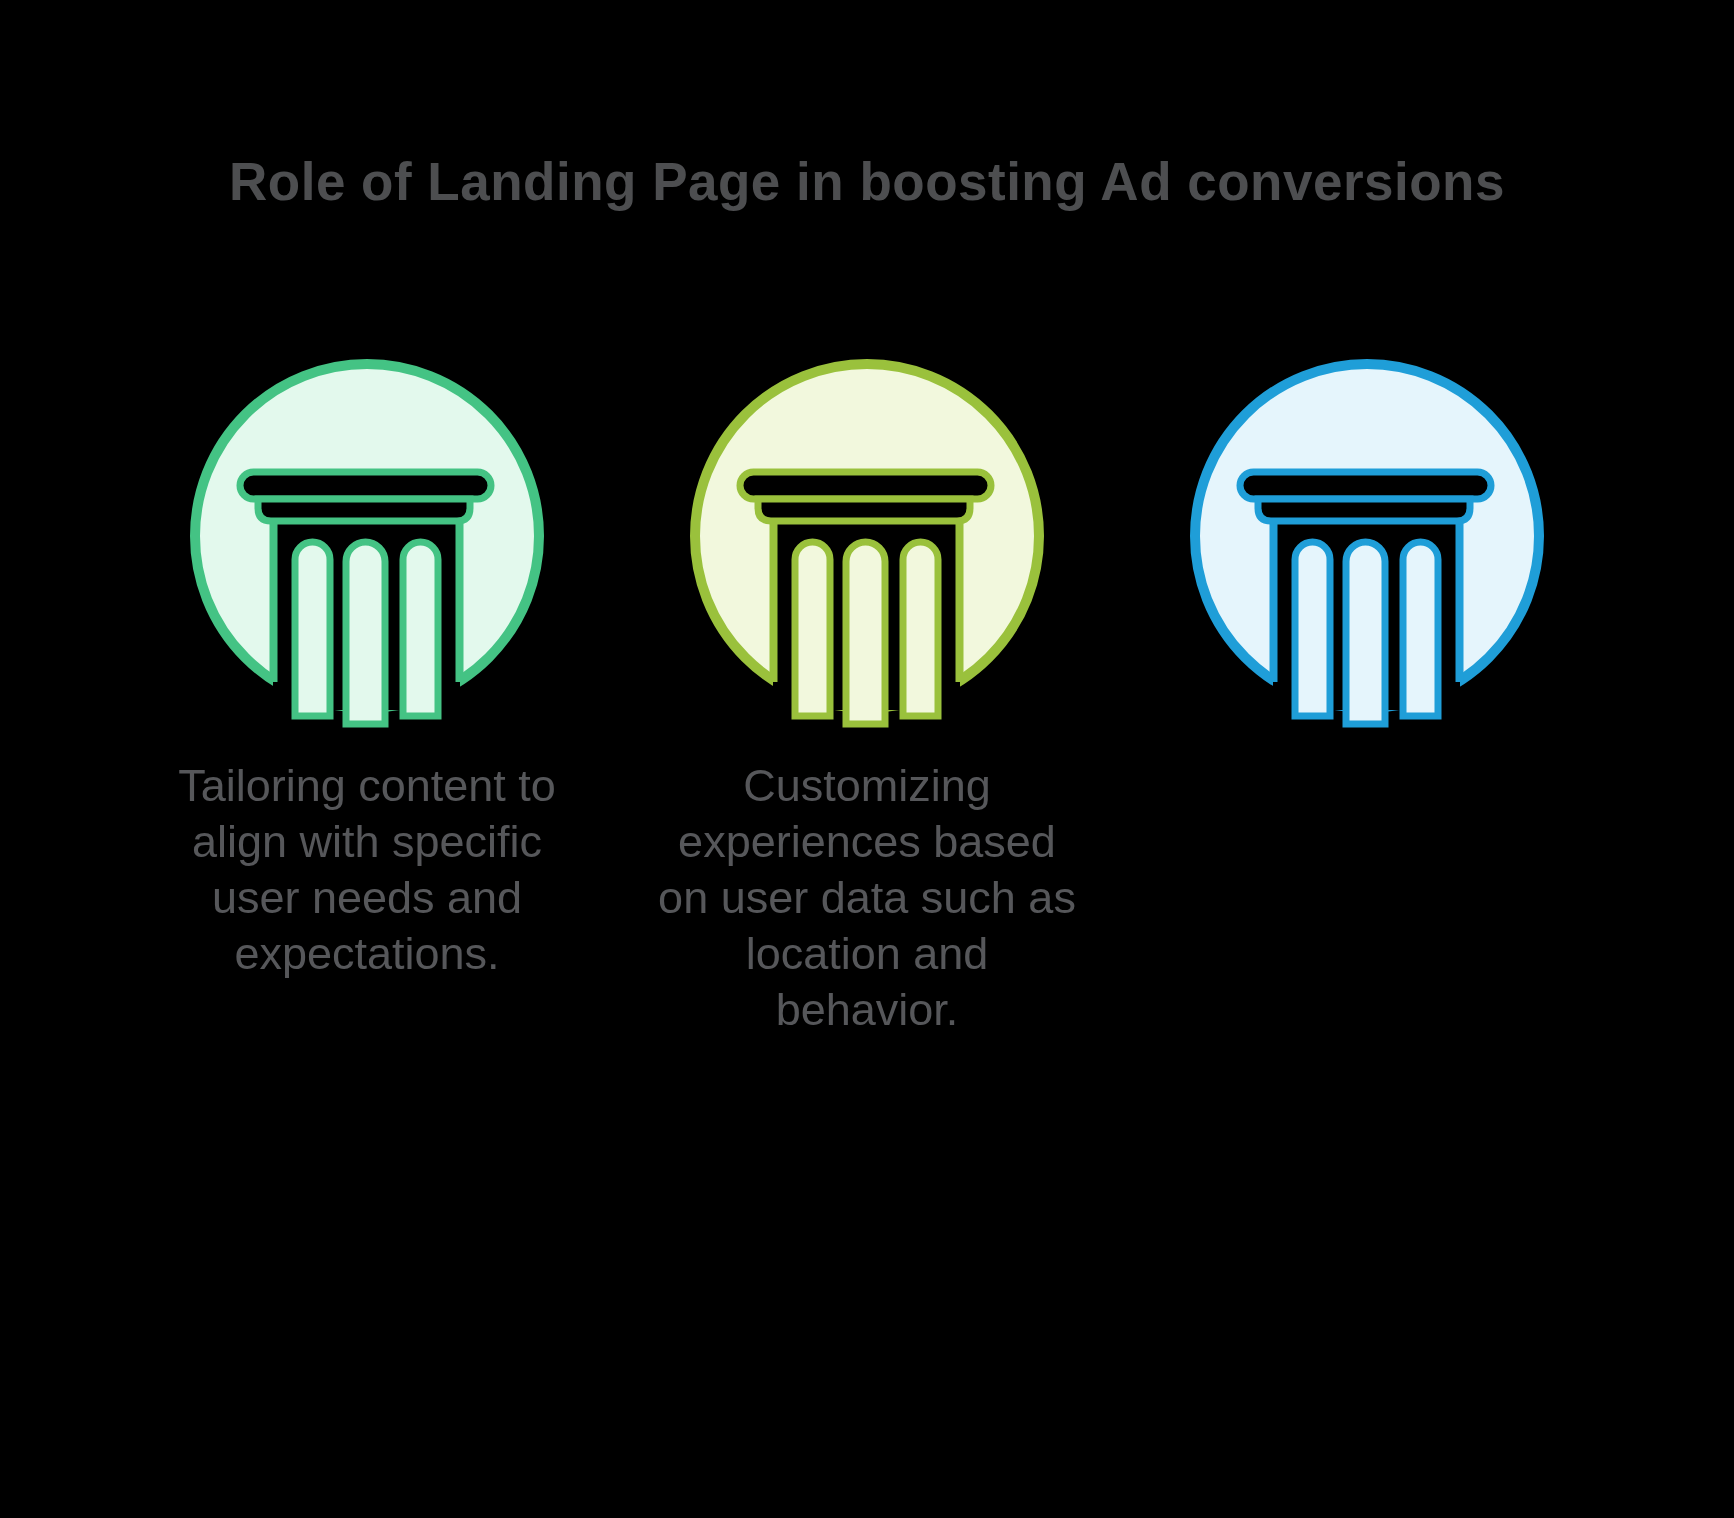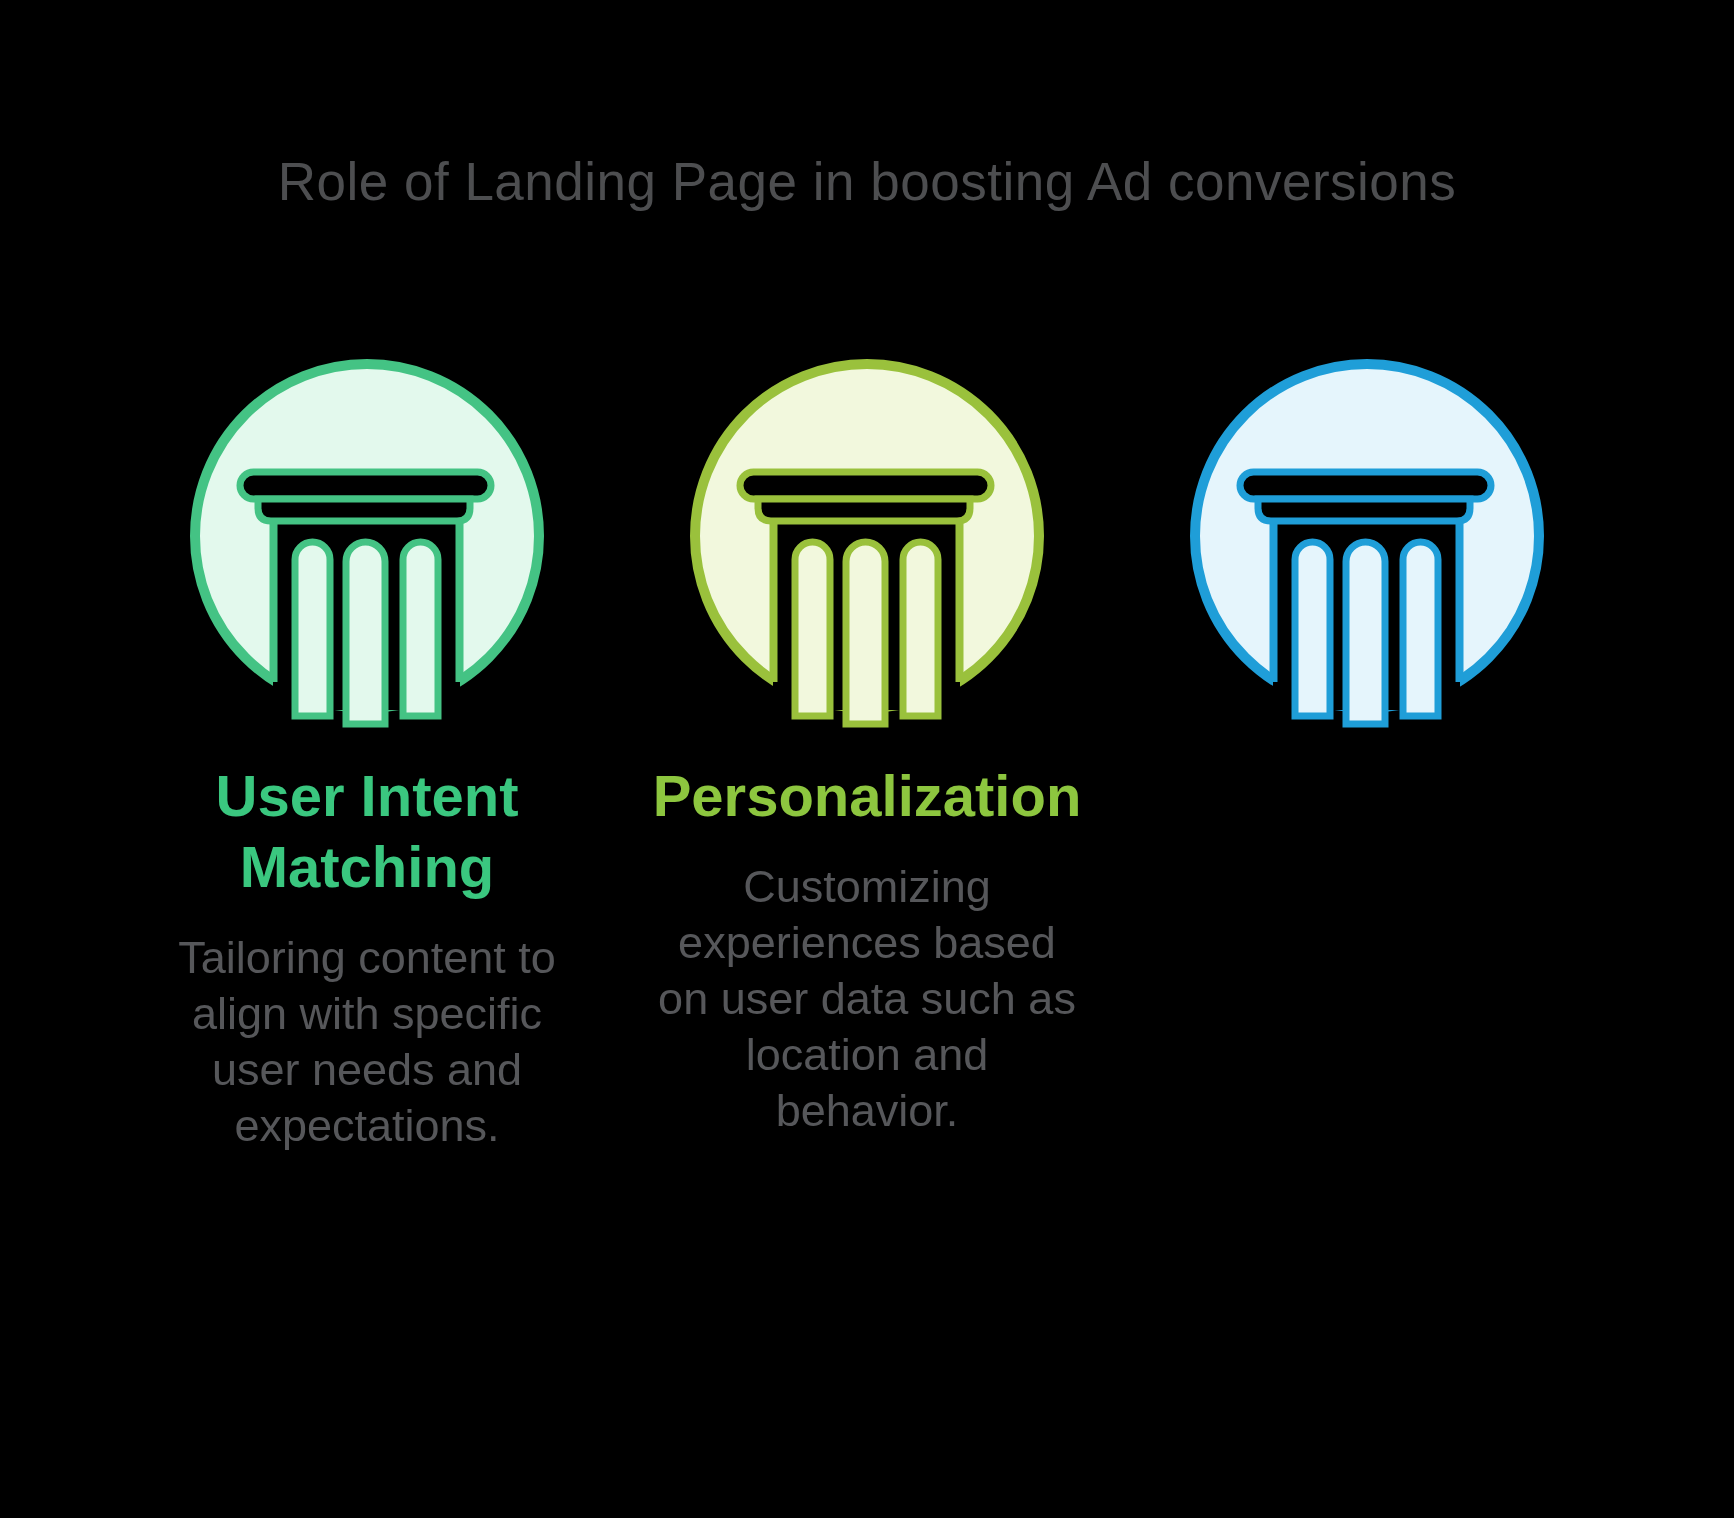--- a/index.html
+++ b/index.html
@@ -16,21 +16,21 @@
   }
   .page{
     position:relative;
     width:1734px;height:1518px;
   }
   .title{
     margin-top:147px;
     text-align:center;
     font-size:53px;
     line-height:70px;
-    font-weight:normal;
+    font-weight:bold;
     color:var(--title-color);
     letter-spacing:0.5px;
   }
   .columns{
     margin:141px auto 0 auto;
     display:flex;
     justify-content:center;
     gap:60px;
     width:fit-content;
   }
@@ -85,43 +85,40 @@
           <rect class="shaft" x="86" y="161" width="187" height="191"></rect>
           <line class="side-line" x1="86.5" y1="163" x2="86.5" y2="324"></line>
           <line class="side-line" x1="272.5" y1="163" x2="272.5" y2="324"></line>
           <rect class="cut" x="53" y="114" width="251" height="27" rx="13.5"></rect>
           <path class="cut" d="M71 141 H283 V150 Q283 163 270 163 H84 Q71 163 71 150 Z"></path>
           <path class="flute" d="M108 358 L108 201.5 A17.5 17.5 0 0 1 143 201.5 L143 358 Z"></path>
           <path class="flute" d="M159 366 L159 203.5 A19.5 19.5 0 0 1 198 203.5 L198 366 Z"></path>
           <path class="flute" d="M216 358 L216 201.5 A17.5 17.5 0 0 1 251 201.5 L251 358 Z"></path>
         </svg>
       </div>
-      <h2 class="heading">User Intent
-Matching</h2>
       <p class="desc">Tailoring content to
 align with specific
 user needs and
 expectations.</p>
     </section>
 
     <section class="col" style="--accent: #8DC63F; --stroke: #9AC13C; --fill: #F2F8DD;">
       <div class="icon-wrap">
         <svg viewBox="0 0 360 372" xmlns="http://www.w3.org/2000/svg" aria-hidden="true">
           <circle class="c-fill" cx="180" cy="178" r="172"></circle>
           <rect class="shaft" x="86" y="161" width="187" height="191"></rect>
           <line class="side-line" x1="86.5" y1="163" x2="86.5" y2="324"></line>
           <line class="side-line" x1="272.5" y1="163" x2="272.5" y2="324"></line>
           <rect class="cut" x="53" y="114" width="251" height="27" rx="13.5"></rect>
           <path class="cut" d="M71 141 H283 V150 Q283 163 270 163 H84 Q71 163 71 150 Z"></path>
           <path class="flute" d="M108 358 L108 201.5 A17.5 17.5 0 0 1 143 201.5 L143 358 Z"></path>
           <path class="flute" d="M159 366 L159 203.5 A19.5 19.5 0 0 1 198 203.5 L198 366 Z"></path>
           <path class="flute" d="M216 358 L216 201.5 A17.5 17.5 0 0 1 251 201.5 L251 358 Z"></path>
         </svg>
       </div>
-      <h2 class="heading">Personalization</h2>
       <p class="desc">Customizing
 experiences based
 on user data such as
 location and
 behavior.</p>
     </section>
 
     <section class="col" style="--accent: #23A5DD; --stroke: #1F9ED8; --fill: #E5F5FC;">
       <div class="icon-wrap">
         <svg viewBox="0 0 360 372" xmlns="http://www.w3.org/2000/svg" aria-hidden="true">

